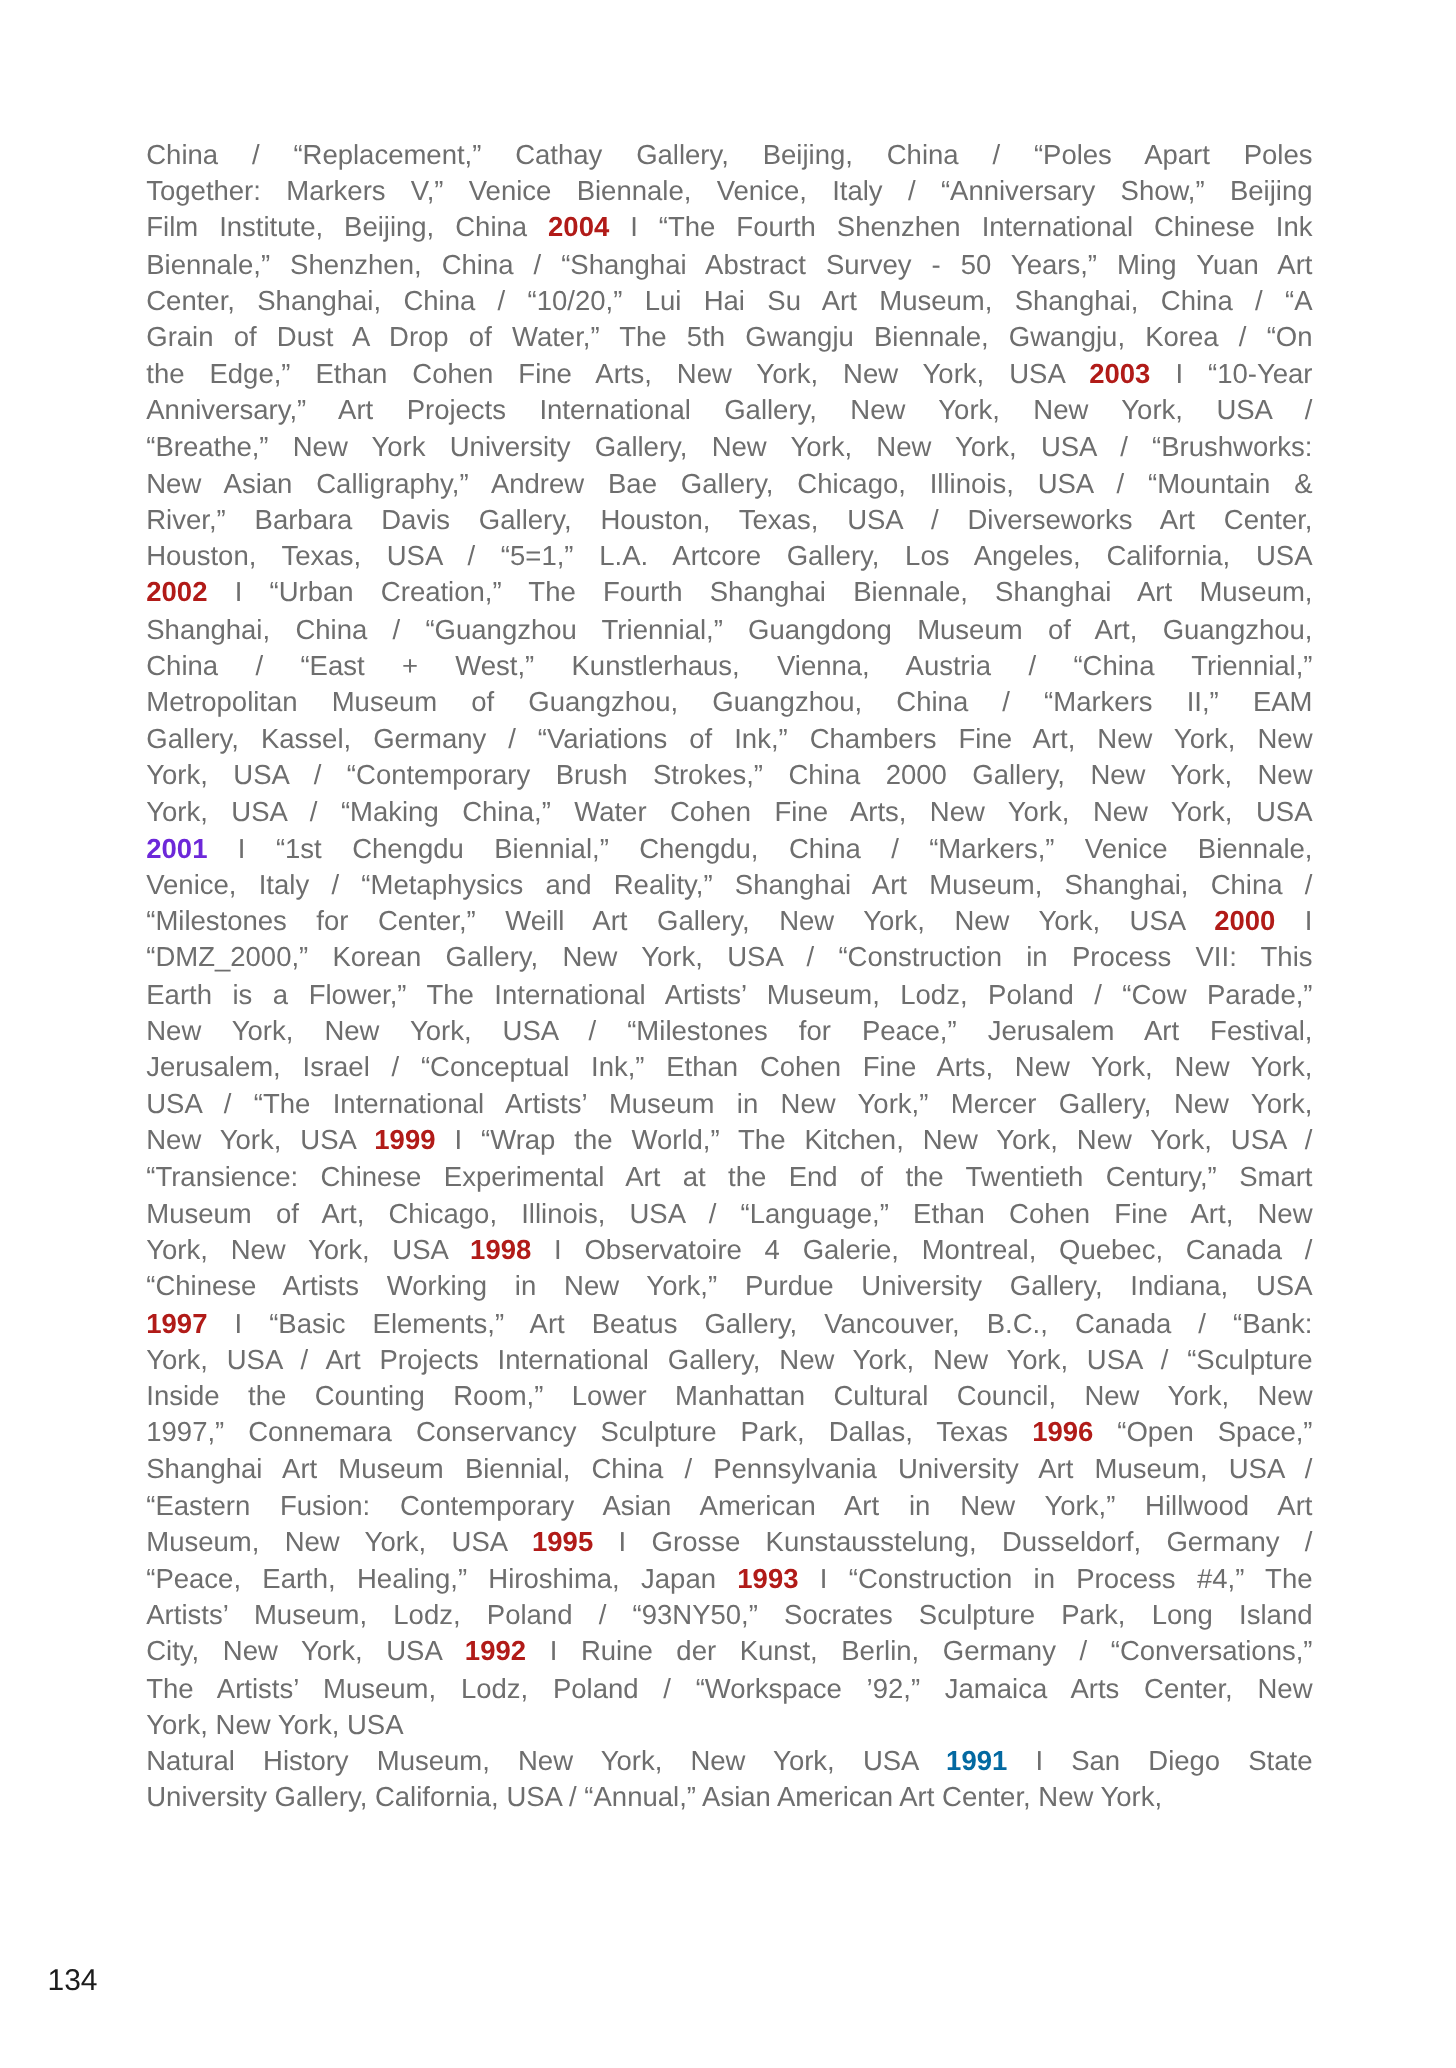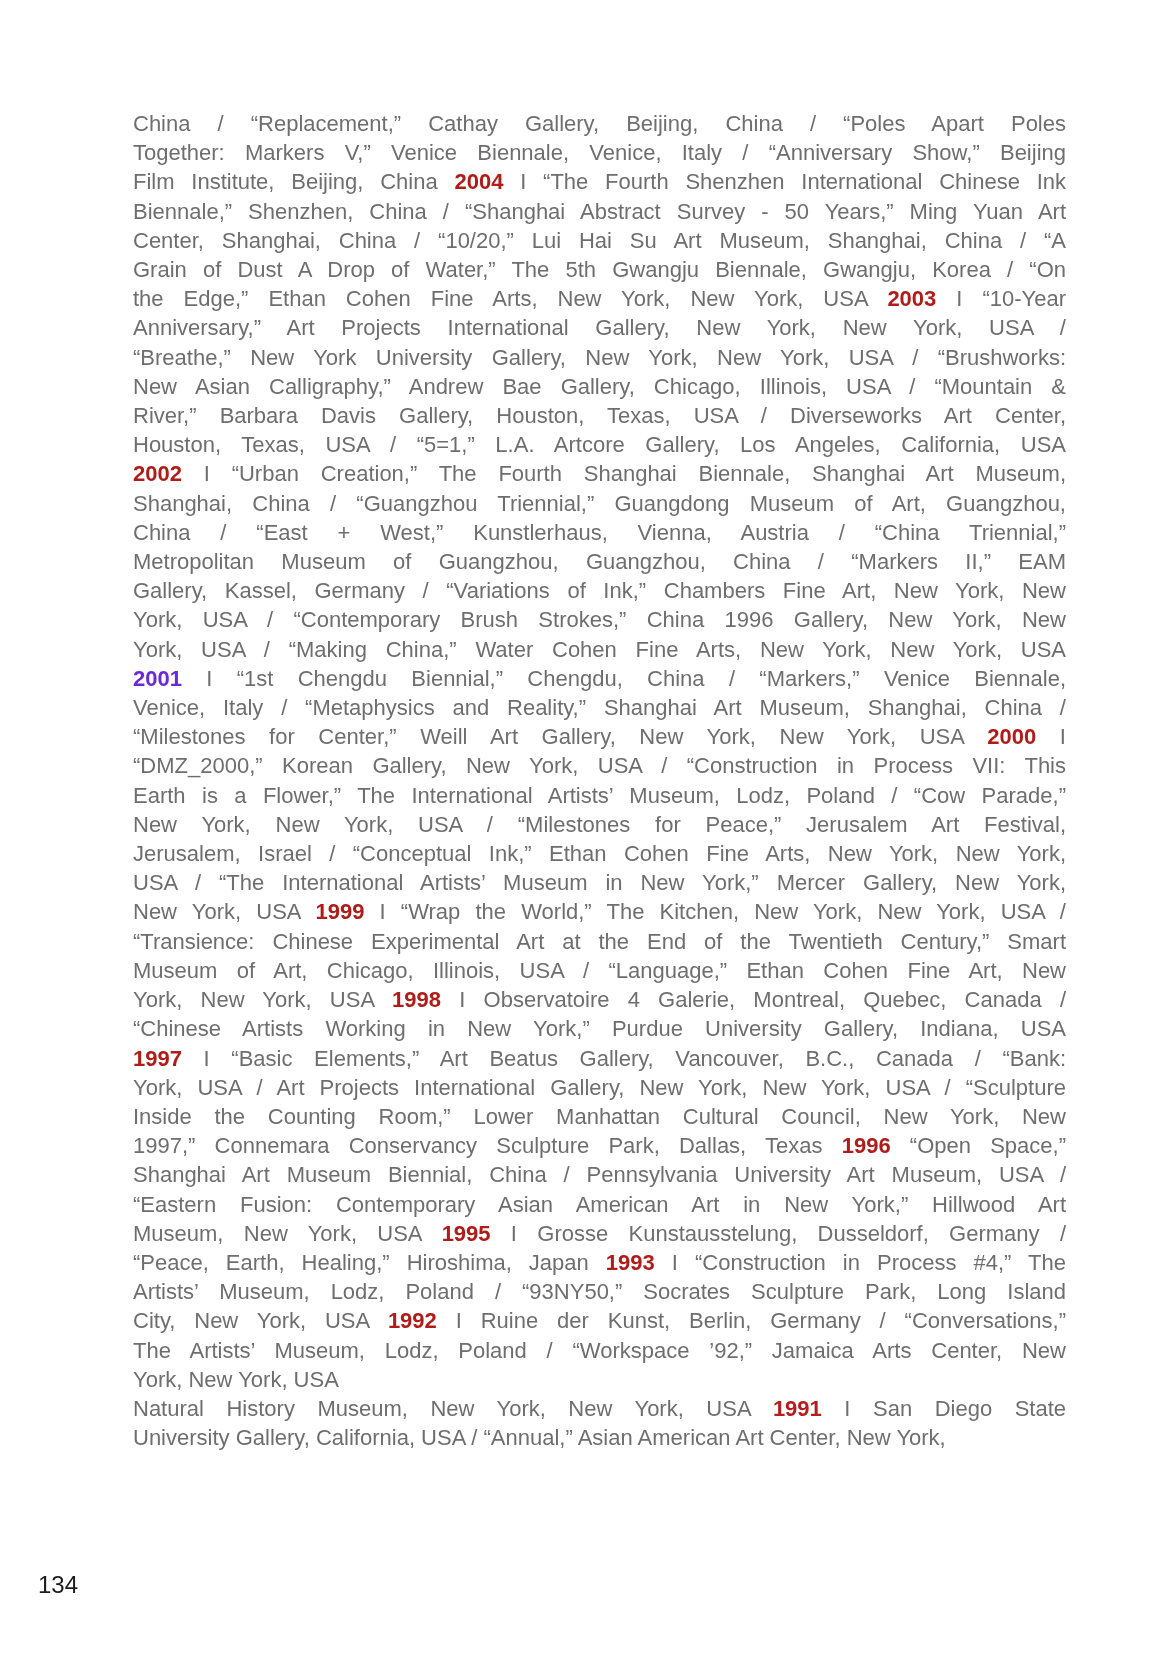--- a/index.html
+++ b/index.html
@@ -6,21 +6,21 @@
   body {
     width: 1165px;
     height: 1654px;
     background: #ffffff;
     position: relative;
     font-family: "Liberation Sans", sans-serif;
     overflow: hidden;
   }
   .text-block {
     position: absolute;
-    left: 133px;
+    left: 117px;
     top: 109px;
     width: 933px;
   }
   .line {
     font-size: 22px;
     line-height: 29.2px;
     color: #6e6e6e;
     text-align: left;
     white-space: normal;
   }
@@ -54,21 +54,21 @@
     <div class="line just"><span class="run">Anniversary,” Art Projects International Gallery, New York, New York, USA /</span></div>
     <div class="line just"><span class="run">“Breathe,” New York University Gallery, New York, New York, USA / “Brushworks:</span></div>
     <div class="line just"><span class="run">New Asian Calligraphy,” Andrew Bae Gallery, Chicago, Illinois, USA / “Mountain &amp;</span></div>
     <div class="line just"><span class="run">River,” Barbara Davis Gallery, Houston, Texas, USA / Diverseworks Art Center,</span></div>
     <div class="line just"><span class="run">Houston, Texas, USA / “5=1,” L.A. Artcore Gallery, Los Angeles, California, USA</span></div>
     <div class="line just"><span class="year" style="color: rgb(177, 27, 24);">2002</span><span class="run"> I “Urban Creation,” The Fourth Shanghai Biennale, Shanghai Art Museum,</span></div>
     <div class="line just"><span class="run">Shanghai, China / “Guangzhou Triennial,” Guangdong Museum of Art, Guangzhou,</span></div>
     <div class="line just"><span class="run">China / “East + West,” Kunstlerhaus, Vienna, Austria / “China Triennial,”</span></div>
     <div class="line just"><span class="run">Metropolitan Museum of Guangzhou, Guangzhou, China / “Markers II,” EAM</span></div>
     <div class="line just"><span class="run">Gallery, Kassel, Germany / “Variations of Ink,” Chambers Fine Art, New York, New</span></div>
-    <div class="line just"><span class="run">York, USA / “Contemporary Brush Strokes,” China 1996 Gallery, New York, New</span></div>
+    <div class="line just"><span class="run">York, USA / “Contemporary Brush Strokes,” China 2000 Gallery, New York, New</span></div>
     <div class="line just"><span class="run">York, USA / “Making China,” Water Cohen Fine Arts, New York, New York, USA</span></div>
     <div class="line just"><span class="year" style="color: #6d28d9;">2001</span><span class="run"> I “1st Chengdu Biennial,” Chengdu, China / “Markers,” Venice Biennale,</span></div>
     <div class="line just"><span class="run">Venice, Italy / “Metaphysics and Reality,” Shanghai Art Museum, Shanghai, China /</span></div>
     <div class="line just"><span class="run">“Milestones for Center,” Weill Art Gallery, New York, New York, USA </span><span class="year" style="color: rgb(177, 27, 24);">2000</span><span class="run"> I</span></div>
     <div class="line just"><span class="run">“DMZ_2000,” Korean Gallery, New York, USA / “Construction in Process VII: This</span></div>
     <div class="line just"><span class="run">Earth is a Flower,” The International Artists’ Museum, Lodz, Poland / “Cow Parade,”</span></div>
     <div class="line just"><span class="run">New York, New York, USA / “Milestones for Peace,” Jerusalem Art Festival,</span></div>
     <div class="line just"><span class="run">Jerusalem, Israel / “Conceptual Ink,” Ethan Cohen Fine Arts, New York, New York,</span></div>
     <div class="line just"><span class="run">USA / “The International Artists’ Museum in New York,” Mercer Gallery, New York,</span></div>
     <div class="line just"><span class="run">New York, USA </span><span class="year" style="color: rgb(177, 27, 24);">1999</span><span class="run"> I “Wrap the World,” The Kitchen, New York, New York, USA /</span></div>
@@ -81,17 +81,17 @@
     <div class="line just"><span class="run">Inside the Counting Room,” Lower Manhattan Cultural Council, New York, New</span></div>
     <div class="line just"><span class="run">1997,” Connemara Conservancy Sculpture Park, Dallas, Texas </span><span class="year" style="color: rgb(177, 27, 24);">1996</span><span class="run"> “Open Space,”</span></div>
     <div class="line just"><span class="run">Shanghai Art Museum Biennial, China / Pennsylvania University Art Museum, USA /</span></div>
     <div class="line just"><span class="run">“Eastern Fusion: Contemporary Asian American Art in New York,” Hillwood Art</span></div>
     <div class="line just"><span class="run">Museum, New York, USA </span><span class="year" style="color: rgb(177, 27, 24);">1995</span><span class="run"> I Grosse Kunstausstelung, Dusseldorf, Germany /</span></div>
     <div class="line just"><span class="run">“Peace, Earth, Healing,” Hiroshima, Japan </span><span class="year" style="color: rgb(177, 27, 24);">1993</span><span class="run"> I “Construction in Process #4,” The</span></div>
     <div class="line just"><span class="run">Artists’ Museum, Lodz, Poland / “93NY50,” Socrates Sculpture Park, Long Island</span></div>
     <div class="line just"><span class="run">City, New York, USA </span><span class="year" style="color: rgb(177, 27, 24);">1992</span><span class="run"> I Ruine der Kunst, Berlin, Germany / “Conversations,”</span></div>
     <div class="line just"><span class="run">The Artists’ Museum, Lodz, Poland / “Workspace ’92,” Jamaica Arts Center, New</span></div>
     <div class="line"><span class="run">York, New York, USA</span></div>
-    <div class="line just"><span class="run">Natural History Museum, New York, New York, USA </span><span class="year" style="color: #b91c1c; margin-top: 44px;">1991</span><span class="run"> I San Diego State</span></div>
+    <div class="line just"><span class="run">Natural History Museum, New York, New York, USA </span><span class="year" style="color: #0369a1; margin-top: 44px;">1991</span><span class="run"> I San Diego State</span></div>
     <div class="line"><span class="run">University Gallery, California, USA / “Annual,” Asian American Art Center, New York,</span></div>
   </div>
 
 <div class="page-number">134</div>
 
 </body></html>

